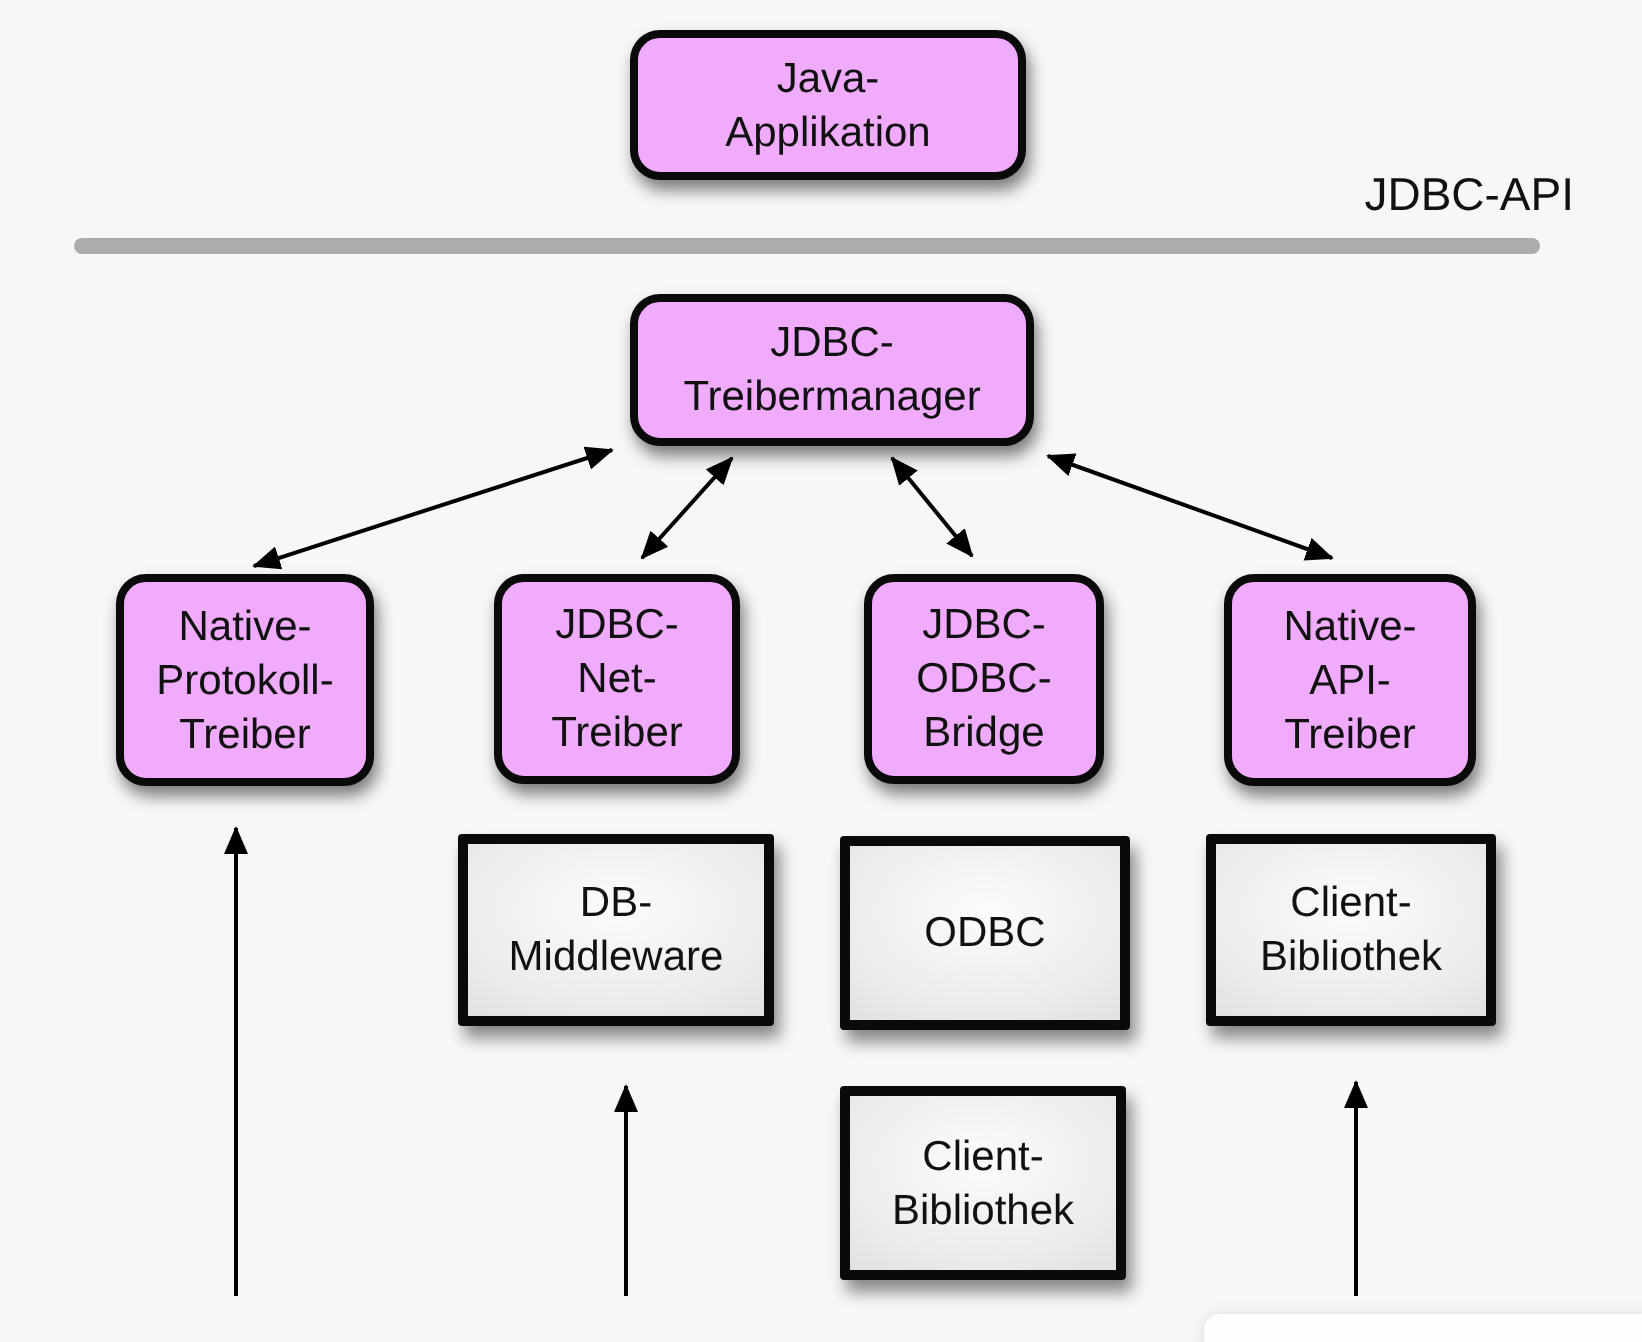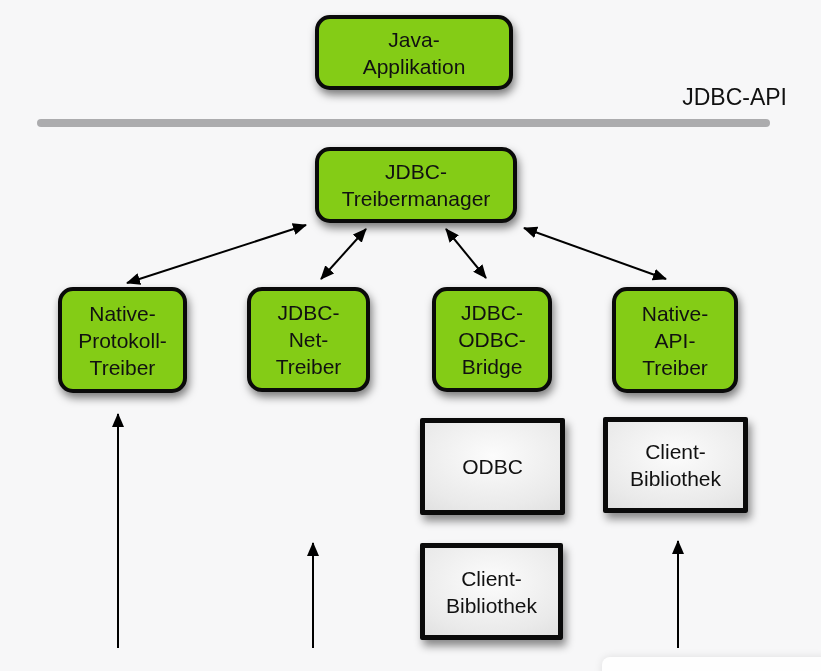--- a/index.html
+++ b/index.html
@@ -26,21 +26,21 @@
     display: flex;
     align-items: center;
     justify-content: center;
     text-align: center;
     color: #111;
     font-size: 21px;
     line-height: 27px;
     white-space: pre-line;
   }
   .node-round {
-    background: #84cc16;
+    background: #f0abfc;
     border: 4px solid #0a0a0a;
     border-radius: 15px;
     box-shadow: 2px 5px 8px rgba(0,0,0,0.50);
   }
   .node-gray {
     background: radial-gradient(ellipse 130% 130% at 50% 38%, #fcfcfc 0%, #eaeaea 45%, #cbcbcb 100%);
     border: 5px solid #0a0a0a;
     border-radius: 2px;
     box-shadow: 3px 6px 8px rgba(0,0,0,0.45);
   }
@@ -119,20 +119,22 @@
 Treiber</div>
 
   <div id="n-odbcbridge" class="node node-round">JDBC-
 ODBC-
 Bridge</div>
 
   <div id="n-nativeapi" class="node node-round">Native-
 API-
 Treiber</div>
 
+  <div id="n-middleware" class="node node-gray">DB-
+Middleware</div>
 
   <div id="n-odbc" class="node node-gray">ODBC</div>
 
   <div id="n-clientright" class="node node-gray">Client-
 Bibliothek</div>
 
   <div id="n-clientbottom" class="node node-gray">Client-
 Bibliothek</div>
 
   <div class="partial-box"></div>

